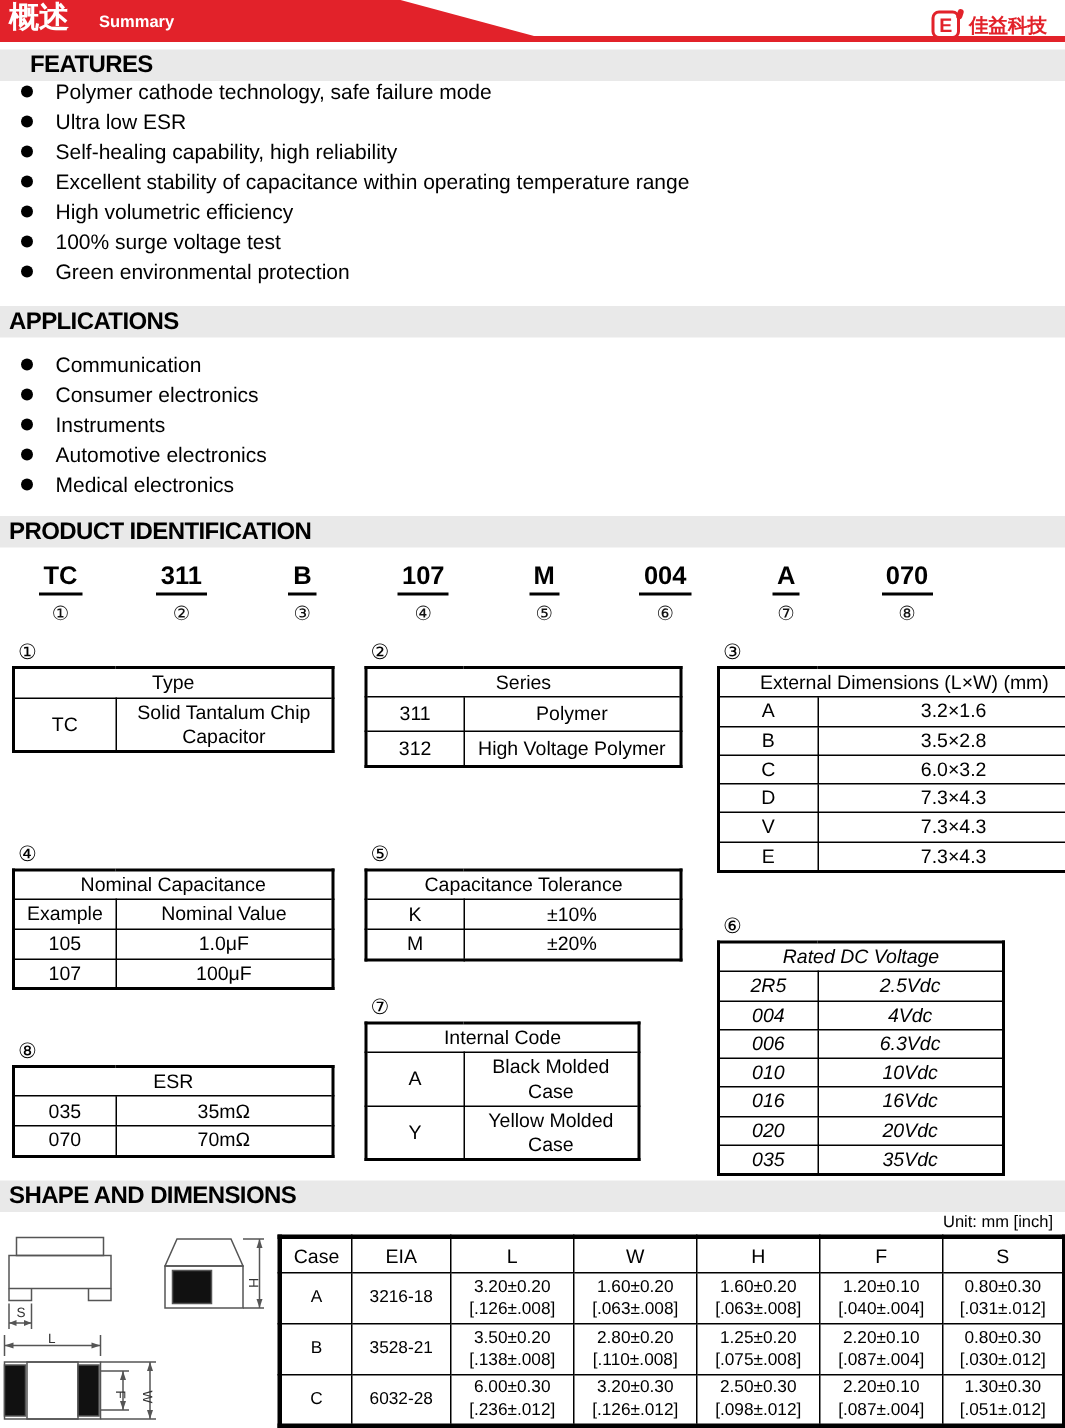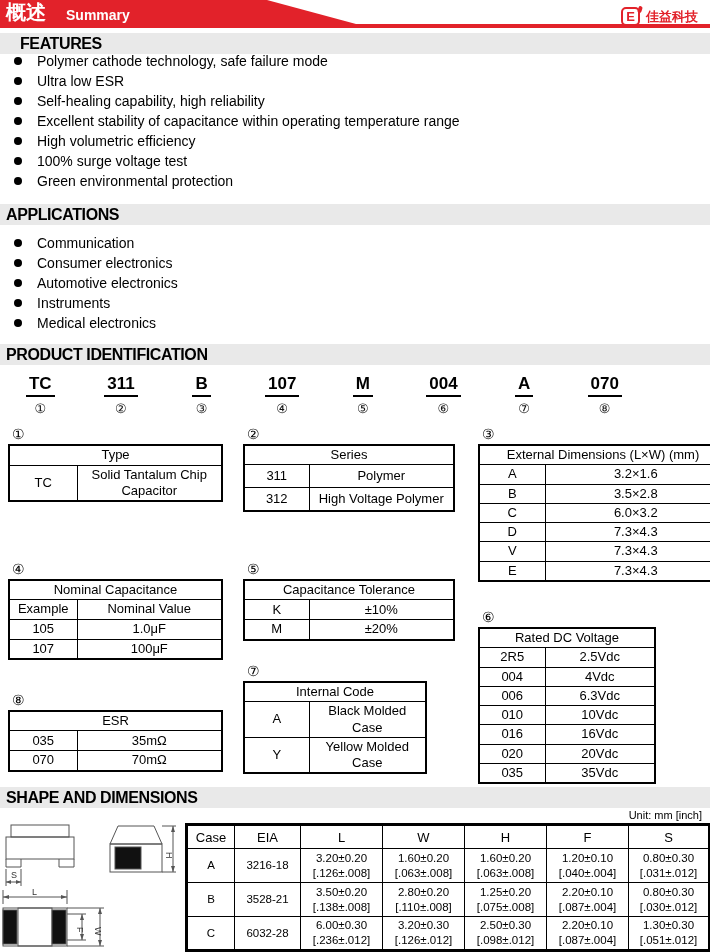--- a/index.html
+++ b/index.html
@@ -5,21 +5,21 @@
   * { margin:0; padding:0; box-sizing:border-box; }
   html,body { background:#fff; }
   body { width:710px; font-family:"Liberation Sans", sans-serif; color:#000; }
   .page { position:relative; width:710px; height:952px; background:#fff; overflow:hidden; }
 
   
   .banner-shape { position:absolute; left:0; top:0; width:710px; height:24px;
     background:#e2222a; clip-path:polygon(0 0,267px 0,356px 100%,0 100%); }
   .banner-line { position:absolute; left:0; top:24px; width:710px; height:4px; background:#e2222a; }
   .banner-cn { position:absolute; left:6px; top:0; color:#fff; font-size:20px; font-weight:bold; line-height:24px; }
-  .banner-en { position:absolute; left:66px; top:7px; color:#fff; font-size:14px; font-weight:bold; line-height:17px; }
+  .banner-en { position:absolute; left:66px; top:7px; color:#fff; font-size:11px; font-weight:bold; line-height:17px; }
   .logo { position:absolute; right:12px; top:7px; display:flex; align-items:center; gap:6px; }
   .logo-mark { position:relative; width:19px; height:19px; border:2px solid #e2222a; border-radius:5px;
     color:#e2222a; font-weight:bold; font-size:13px; display:flex; align-items:center; justify-content:center; }
   .logo-tick { position:absolute; top:-3px; right:-4px; width:4px; height:7px; background:#e2222a;
     border-radius:2px; transform:rotate(18deg); }
   .logo-text { color:#e2222a; font-size:13px; font-weight:bold; }
 
   
   .secbar { position:absolute; left:0; width:710px; height:21px; background:#e9e9e9;
     font-size:16px; font-weight:bold; line-height:21px; padding-left:6px; letter-spacing:-0.4px; }
@@ -118,25 +118,25 @@
       <div class="li">
         <span class="dot"></span>
         <span class="li-text">Communication</span>
       </div>
       <div class="li">
         <span class="dot"></span>
         <span class="li-text">Consumer electronics</span>
       </div>
       <div class="li">
         <span class="dot"></span>
+        <span class="li-text">Instruments</span>
+      </div>
+      <div class="li">
+        <span class="dot"></span>
         <span class="li-text">Automotive electronics</span>
-      </div>
-      <div class="li">
-        <span class="dot"></span>
-        <span class="li-text">Instruments</span>
       </div>
       <div class="li">
         <span class="dot"></span>
         <span class="li-text">Medical electronics</span>
       </div>
     </div>
 
   <div class="secbar" style="top:344px;">PRODUCT IDENTIFICATION</div>
   <div class="code-row">
       <div><div class="code-text">TC</div><div class="code-mark">①</div></div>
@@ -287,21 +287,21 @@
             <tr>
               <td>M</td>
               <td>±20%</td>
             </tr>
           </tbody>
       </table>
     </div>
 
     <div class="tgroup" style="left:478px; top:186px;">
       <div class="tbl-mark">⑥</div>
-      <table class="ptable t-rated" style="width:178px;">
+      <table class="ptable t-rated" style="width:192px;font-style:italic;">
         <colgroup>
             <col style="width:66px">
             <col>
           </colgroup>
         <thead>
             <tr>
               <th colspan="2">Rated DC Voltage</th>
             </tr>
           </thead>
         <tbody>

